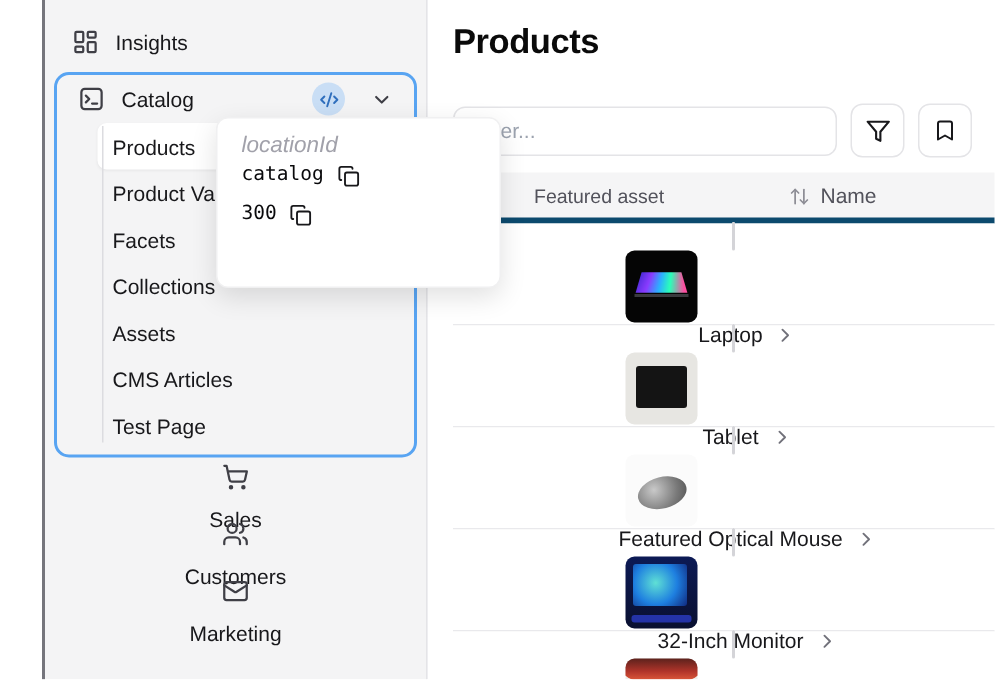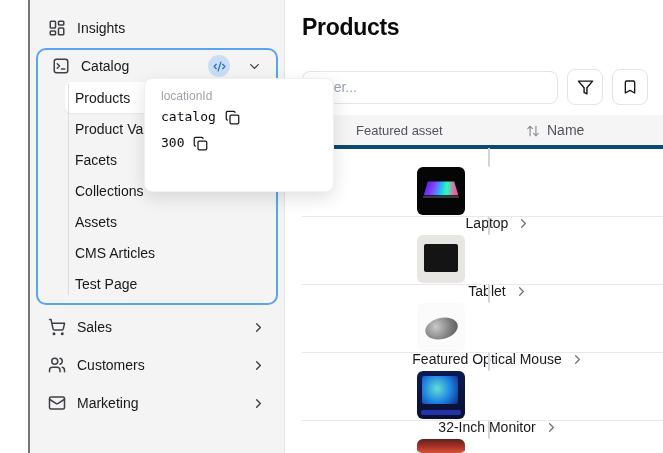--- a/index.html
+++ b/index.html
@@ -17,21 +17,21 @@
   .chev { color:#3f3f46; }
   .catalog-group { margin:4px 6px; border:2px solid #58a4f2; border-radius:10px; padding:2px 0; background:#f4f4f5; }
   .catalog-group .nav-item { height:28px; margin:0 4px; }
   .badge-code { width:22px; height:22px; border-radius:50%; background:#c9def5; color:#2f6fbd;
     display:flex; align-items:center; justify-content:center; margin-right:6px; cursor:pointer; }
   .submenu { position:relative; padding:2px 0 2px 0; }
   .submenu:before { content:""; position:absolute; left:30px; top:4px; bottom:6px; width:1px; background:#dcdce0; }
   .sub-item { height:31px; margin:0 10px 0 27px; padding:0 10px; display:flex; align-items:center;
     font-size:14px; color:#18181b; border-radius:6px; cursor:pointer; }
   .sub-item.active { background:#ffffff; box-shadow:0 1px 2px rgba(0,0,0,.05); }
-  .bottom-nav .nav-item { height:36px; }
+  .bottom-nav .nav-item { height:36px;flex-direction:column; }
 
   
   .main { position:absolute; left:258px; top:0; right:0; bottom:0; background:#fff; overflow:hidden; }
   .page-title { margin:14px 0 0 16px; font-size:23px; font-weight:bold; color:#0a0a0a; letter-spacing:-0.3px; }
   .toolbar { display:flex; align-items:center; gap:9px; margin:28px 0 0 16px; }
   .filter-input { width:256px; height:33px; border:1px solid #e4e4e7; border-radius:8px;
     padding:0 12px; font-size:14px; color:#18181b; background:#fff; outline:none; font-family:"Liberation Sans",sans-serif; }
   .filter-input::placeholder { color:#9ca3af; }
   .icon-btn { width:36px; height:36px; border:1px solid #e4e4e7; border-radius:8px; background:#fff;
     display:flex; align-items:center; justify-content:center; color:#18181b; cursor:pointer; }
@@ -69,21 +69,21 @@
     background:radial-gradient(circle at 42% 45%, #5fe0d5 0%, #1e7fe0 55%, #102a80 100%); }
   .thumb-monitor:before { content:""; position:absolute; left:4px; right:4px; bottom:4px; height:5px; background:#2433a8; border-radius:2px; }
   .thumb-curved { background:#efede9; }
   .thumb-curved:after { content:""; position:absolute; left:-8px; right:-8px; top:-20px; height:38px; border-radius:50%;
     background:linear-gradient(180deg,#1a1412 35%,#b0342a 75%,#e8623f 95%); }
 
   
   .dev-tooltip { position:absolute; left:116px; top:78px; width:190px; min-height:114px; z-index:50;
     background:#fff; border:1px solid #f0f0f1; border-radius:8px; box-shadow:0 6px 18px rgba(0,0,0,.12);
     padding:9px 16px 10px 16px; }
-  .tt-label { font-size:12px; color:#a1a1aa; line-height:17px; }
+  .tt-label { font-size:15px; color:#a1a1aa; line-height:17px;font-style:italic; }
   .tt-valrow { display:flex; align-items:center; gap:9px; line-height:24px; margin-bottom:2px; }
   .tt-value { font-family:"DejaVu Sans Mono", monospace; font-size:13px; color:#09090b; }
   .copy-btn { color:#18181b; background:none; border:none; display:flex; align-items:center; cursor:pointer; padding:0; }
 </style>
 </head>
 <body>
 
 <div class="app">
 
   <nav class="sidebar">

